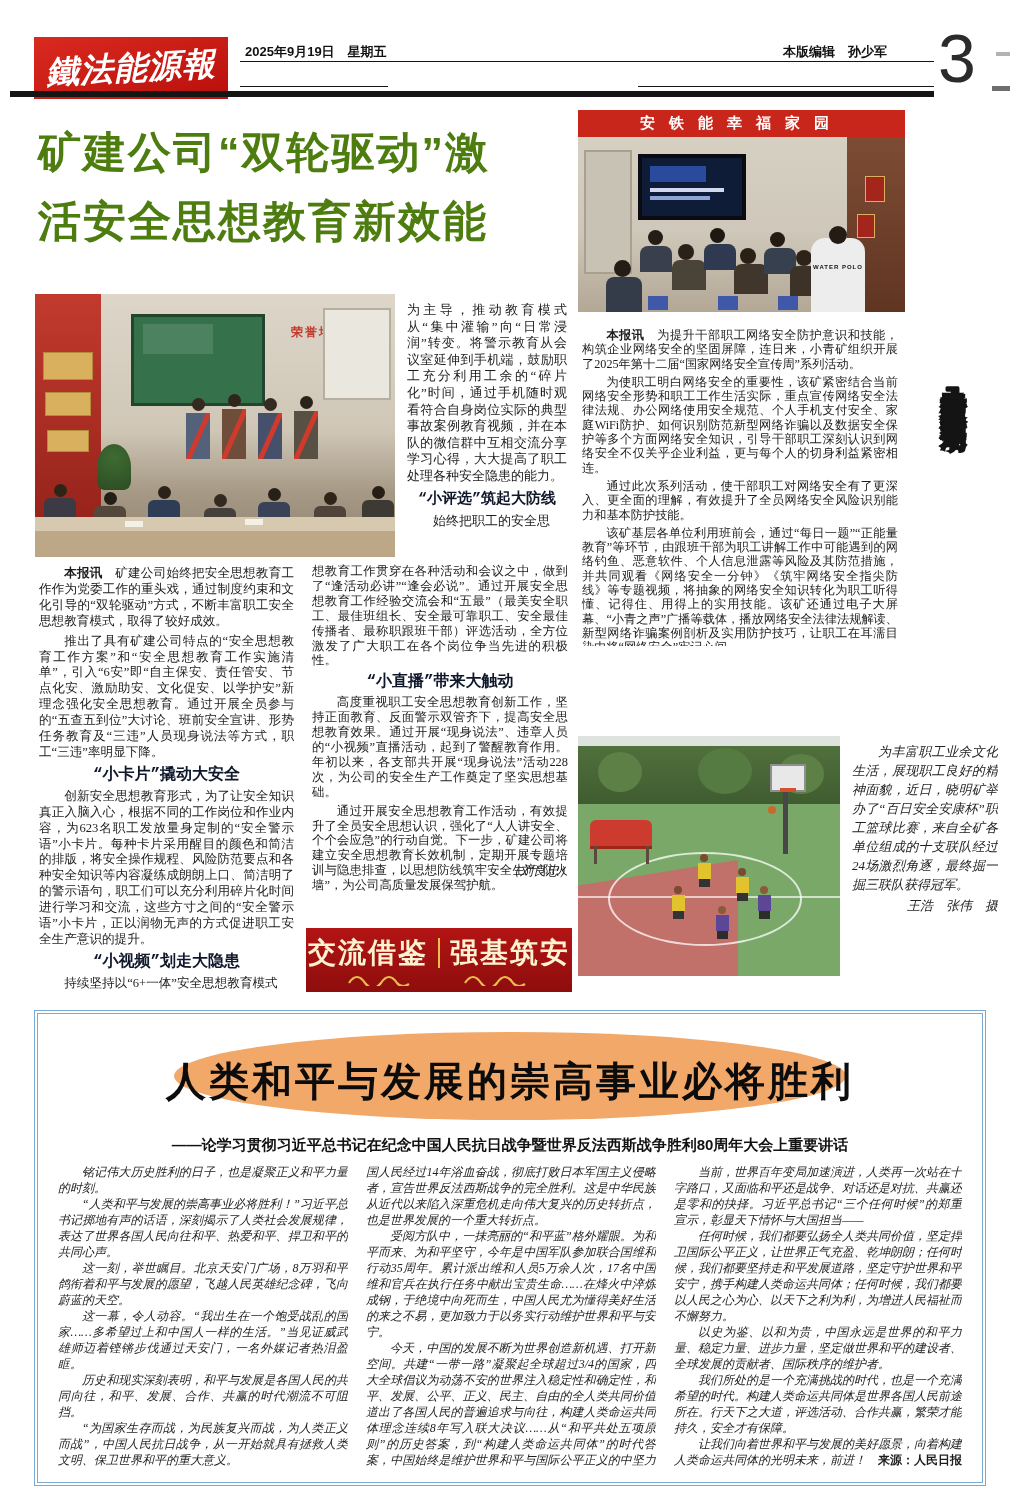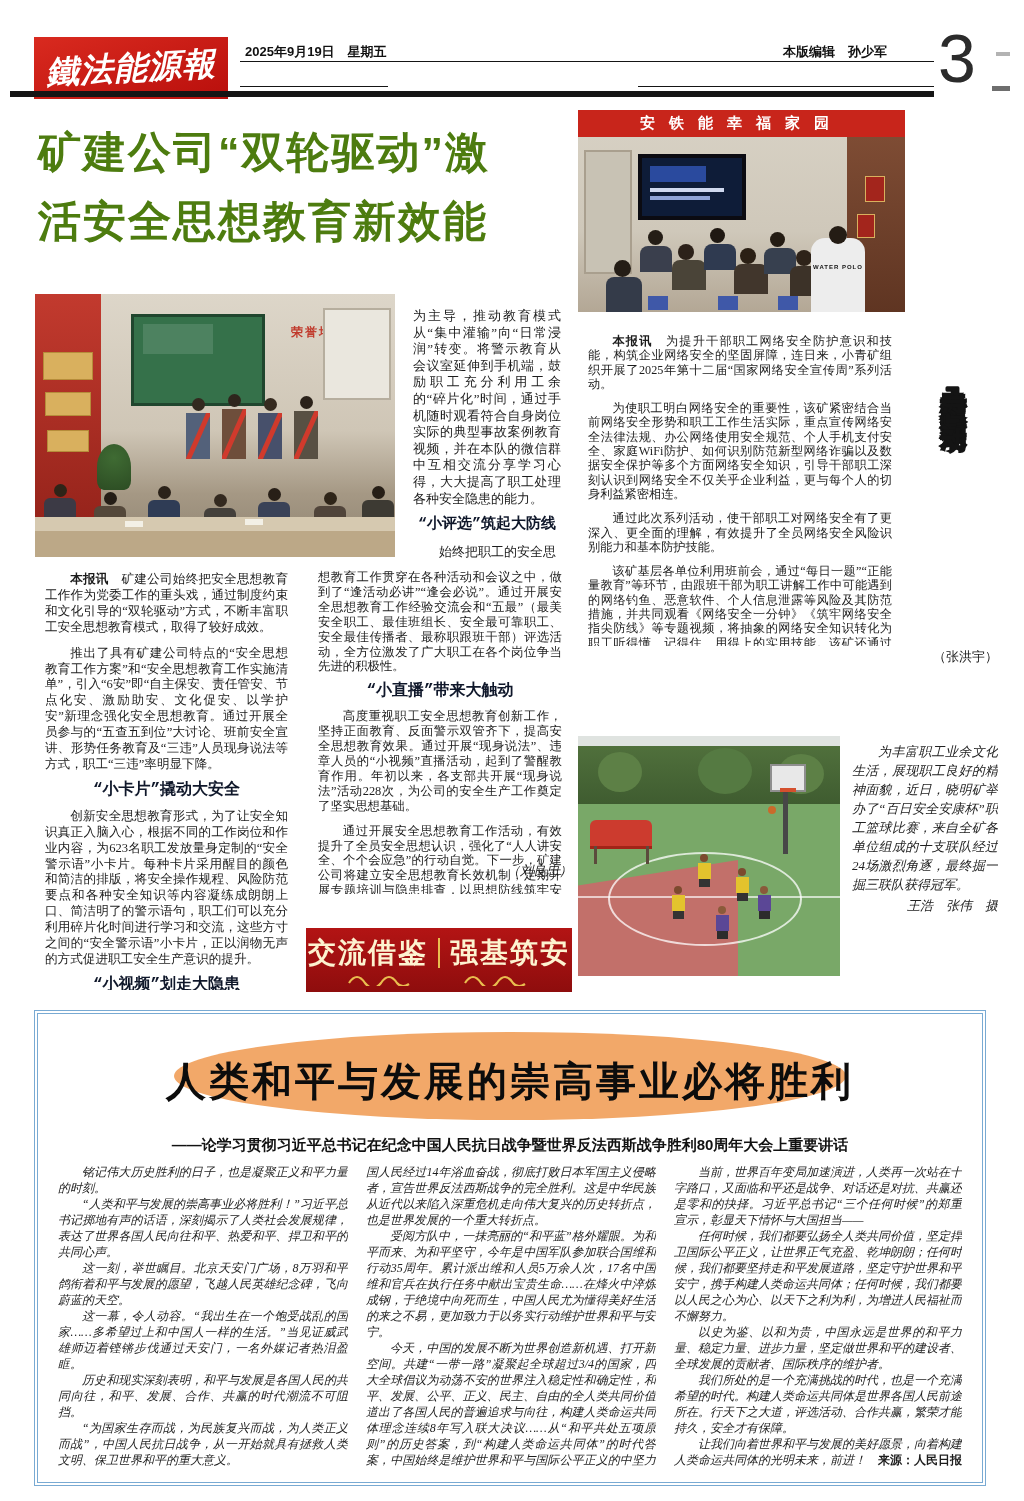--- a/index.html
+++ b/index.html
@@ -1,21 +1,21 @@
 <!DOCTYPE html>
 <html><head>
 <meta charset="utf-8">
 <style>
   html,body{margin:0;padding:0;background:#e8e8e8;}
   .page{position:relative;width:1024px;height:1501px;background:#ffffff;overflow:hidden;
         font-family:"Liberation Serif","DejaVu Serif",serif;color:#1a1a1a;}
   .abs{position:absolute;}
   .sans{font-family:"Liberation Sans","DejaVu Sans",sans-serif;}
   .body-text{text-align:justify;color:#1c1c1c;}
-  .body-text p{margin:10px;text-indent:2em;}
+  .body-text p{margin:4px;text-indent:2em;}
   .body-text p.noindent{text-indent:0;}
   .lead{font-weight:bold;}
   .subhead{font-family:Liberation Mono, monospace;font-weight:bold;
            text-align:center;text-indent:0 !important;font-size:16px;margin:7px 0 5px !important;color:#0f172a;}
   .rule{background:#151515;}
   .main-headline{font-family:"Liberation Sans","DejaVu Sans",sans-serif;font-weight:900;
                  font-size:43px;letter-spacing:2px;line-height:69px;color:#4d7c0f;white-space:nowrap;}
   .byline{text-align:right;font-size:13px;}
   .vert-head{writing-mode:vertical-rl;text-orientation:upright;
              font-family:"Liberation Sans","DejaVu Sans",sans-serif;font-weight:800;
@@ -207,21 +207,20 @@
   </div>
 
   <div class="abs vert-head" style="left:908px;top:114px;width:92px;height:548px;overflow:hidden;text-align:center;">小青矿开展『国家网络安全宣传周』系列活动</div>
 
   <div class="abs body-text" style="left:578px;top:324px;width:324px;height:322px;font-size:12.2px;line-height:14.3px;overflow:hidden;">
     <p><span class="lead">本报讯</span>　<span>为提升干部职工网络安全防护意识和技能，构筑企业网络安全的坚固屏障，连日来，小青矿组织开展了2025年第十二届“国家网络安全宣传周”系列活动。</span></p>
     <p>为使职工明白网络安全的重要性，该矿紧密结合当前网络安全形势和职工工作生活实际，重点宣传网络安全法律法规、办公网络使用安全规范、个人手机支付安全、家庭WiFi防护、如何识别防范新型网络诈骗以及数据安全保护等多个方面网络安全知识，引导干部职工深刻认识到网络安全不仅关乎企业利益，更与每个人的切身利益紧密相连。</p>
     <p>通过此次系列活动，使干部职工对网络安全有了更深入、更全面的理解，有效提升了全员网络安全风险识别能力和基本防护技能。</p>
     <p>该矿基层各单位利用班前会，通过“每日一题”“正能量教育”等环节，由跟班干部为职工讲解工作中可能遇到的网络钓鱼、恶意软件、个人信息泄露等风险及其防范措施，并共同观看《网络安全一分钟》《筑牢网络安全指尖防线》等专题视频，将抽象的网络安全知识转化为职工听得懂、记得住、用得上的实用技能。该矿还通过电子大屏幕、“小青之声”广播等载体，播放网络安全法律法规解读、新型网络诈骗案例剖析及实用防护技巧，让职工在耳濡目染中将“网络安全”牢记心间。</p>
   </div>
-  <div class="abs byline" style="left:578px;top:648px;width:420px;">（张洪宇）</div>
 
   <div class="abs photo" style="left:578px;top:736px;width:262px;height:240px;background:#79a868;">
     <div class="abs" style="left:0;top:0;width:100%;height:16px;background:#dfe3e0;"></div>
     <div class="abs" style="left:0;top:10px;width:100%;height:58px;background:linear-gradient(180deg,#50703c,#3f5c30);"></div>
     <div class="abs circle" style="left:20px;top:16px;width:44px;height:40px;background:#5d8046;"></div>
     <div class="abs circle" style="left:120px;top:12px;width:54px;height:46px;background:#557a42;"></div>
     <div class="abs circle" style="left:200px;top:18px;width:46px;height:40px;background:#5d8046;"></div>
     <div class="abs" style="left:0;bottom:0;width:160px;height:116px;background:#c2706a;clip-path:polygon(0 22%,100% 0,100% 100%,0 100%);"></div>
     <div class="abs" style="left:30px;bottom:30px;width:190px;height:90px;border:2px solid rgba(255,255,255,0.75);border-radius:50%;"></div>
     <div class="abs" style="left:0;bottom:78px;width:100%;height:2px;background:rgba(255,255,255,0.65);"></div>

